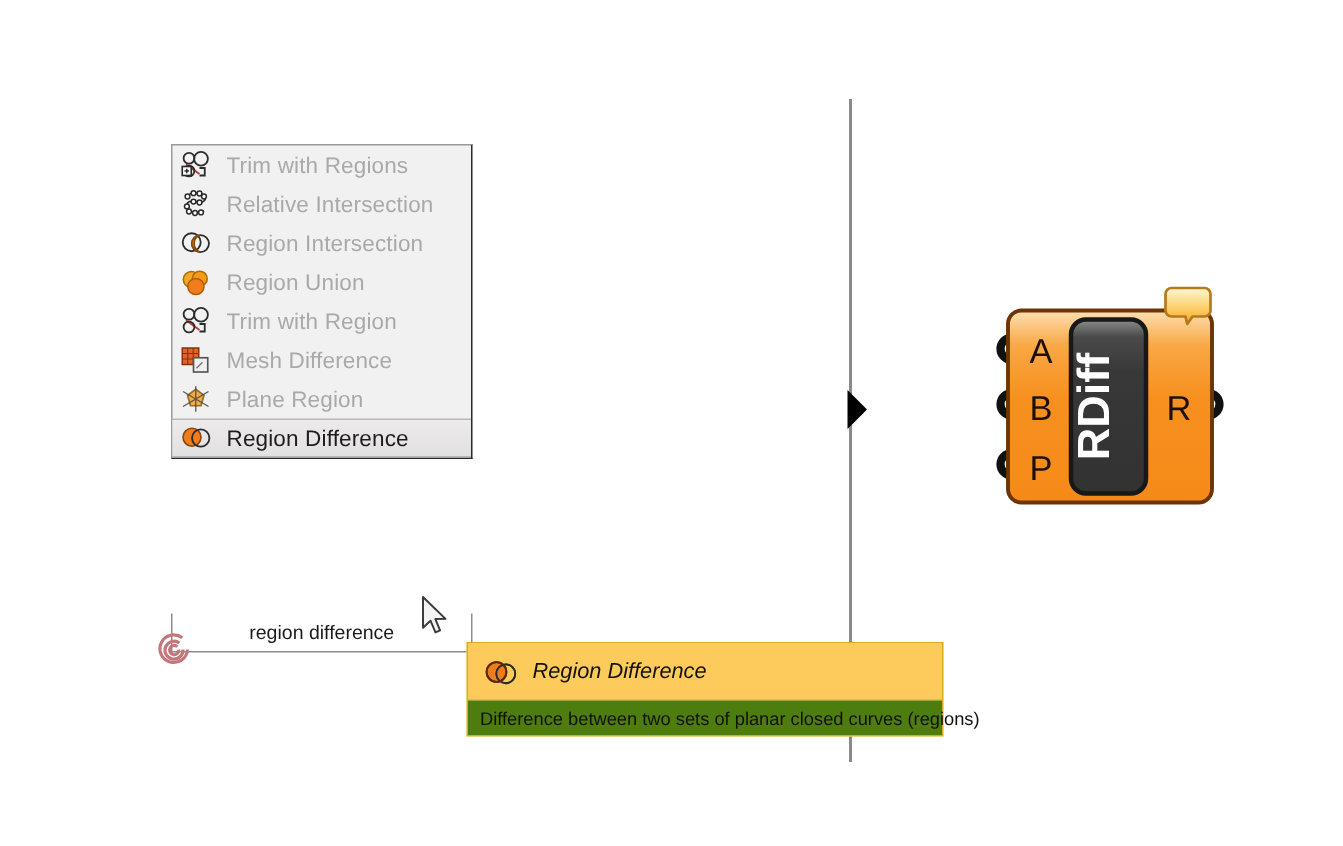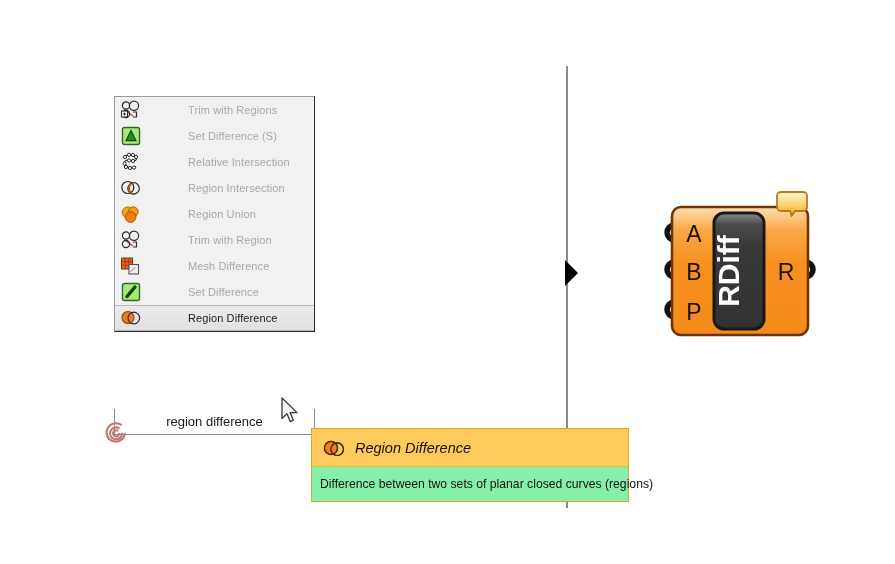--- a/index.html
+++ b/index.html
@@ -62,25 +62,24 @@
     width: 24px;
     height: 22px;
     flex: 0 0 24px;
     margin-right: 8px;
     display: flex;
     align-items: center;
     justify-content: center;
   }
   .menu-item .mi-icon svg { display: block; }
   .menu-item .mi-label {
-    font-size: 11px;
+    font-size: 15px;
     color: #a9a9a9;
     letter-spacing: 0.1px;
     white-space: nowrap;
-    margin-left: 37px;
   }
   .menu-item.selected {
     background: linear-gradient(180deg,#eceaea 0%,#e2e0e0 100%);
     border-top: 1px solid #b9b7b7;
     border-bottom: 1px solid #b9b7b7;
     height: 26px;
   }
   .menu-item.selected .mi-label {
     color: #1d1d1d;
   }
@@ -151,22 +150,22 @@
     display: flex;
     align-items: center;
     justify-content: center;
   }
   #tooltip-title {
     font-size: 14.5px;
     font-style: italic;
     color: #14110a;
   }
   #tooltip-body {
-    background: #86efac;
-    height: 34px;
+    background: #4d7c0f;
+    height: 23px;
     display: flex;
     align-items: center;
     padding-left: 8px;
     box-sizing: border-box;
   }
   #tooltip-desc {
     font-size: 12.2px;
     color: #14110a;
     white-space: nowrap;
   }
@@ -195,29 +194,20 @@
         <circle cx="6" cy="5.5" r="3.6" fill="none" stroke="#2b2b2b" stroke-width="1.2"></circle>
         <circle cx="14" cy="5.8" r="4.6" fill="none" stroke="#2b2b2b" stroke-width="1.2"></circle>
         <path d="M4 9.5 L13 16" stroke="#c0392b" stroke-width="1.2" fill="none"></path>
         <circle cx="6" cy="14" r="3.6" fill="none" stroke="#2b2b2b" stroke-width="1.2"></circle>
         <path d="M13 12 l3.5 0 l0 5 l-3.5 0" fill="none" stroke="#2b2b2b" stroke-width="1.2"></path>
         <rect x="1.5" y="11" width="6" height="6" fill="#ffffff" stroke="#2b2b2b" stroke-width="1.1"></rect>
         <path d="M4.5 12.5 v3 M3 14 h3" stroke="#2b2b2b" stroke-width="1"></path>
       </svg>
       </span>
       <span class="mi-label">Trim with Regions</span>
-    </div>
-    <div class="menu-item">
-      <span class="mi-icon">
-        <svg width="20" height="20" viewBox="0 0 20 20">
-        <rect x="1.5" y="1.5" width="17" height="17" rx="2" fill="#a6e87a" stroke="#2f6b1f" stroke-width="1.4"></rect>
-        <path d="M10 4.6 L15 14.6 L5 14.6 Z" fill="#2a8f1e" stroke="#123f0a" stroke-width="1.1"></path>
-      </svg>
-      </span>
-      <span class="mi-label">Set Difference (S)</span>
     </div>
     <div class="menu-item">
       <span class="mi-icon">
         <svg width="22" height="20" viewBox="0 0 22 20">
         <g fill="none" stroke="#2b2b2b" stroke-width="1.1">
           <path d="M5 5 C7 1.5 14 2 16 4.5 C18 7 16 9 13 9 C10 9 8 7.5 6 8.5 C4 9.5 3.5 12 5.5 14 C7.5 16 13 16.5 16 14.5"></path>
         </g>
         <g fill="#ffffff" stroke="#2b2b2b" stroke-width="1">
           <circle cx="5" cy="5" r="1.6"></circle>
             <circle cx="9" cy="2.8" r="1.6"></circle>
@@ -274,26 +264,28 @@
           <path d="M5.2 2 v11 M8.8 2 v11 M1.5 5.7 h11 M1.5 9.3 h11"></path>
         </g>
         <rect x="9" y="8.5" width="9.5" height="9.5" fill="#efefef" stroke="#555" stroke-width="1.1"></rect>
         <path d="M11 15.5 l4 -4" stroke="#777" stroke-width="1"></path>
       </svg>
       </span>
       <span class="mi-label">Mesh Difference</span>
     </div>
     <div class="menu-item">
       <span class="mi-icon">
-        <svg width="20" height="20" viewBox="0 0 20 20">
-        <rect x="1.5" y="1.5" width="17" height="17" rx="2" fill="#a6e87a" stroke="#2f6b1f" stroke-width="1.4"></rect>
-        <path d="M6 14.5 L14 5" stroke="#123f0a" stroke-width="3.4" stroke-linecap="round"></path>
-      </svg>
-      </span>
-      <span class="mi-label">Set Difference</span>
+        <svg width="22" height="20" viewBox="0 0 22 20">
+        <path d="M10.5 3.5 L16 7.5 L14 14.5 L7 14.5 L5 7.5 Z" fill="#f0a02a" stroke="#8a5404" stroke-width="1.1" opacity="0.85"></path>
+        <g stroke="#4a4a4a" stroke-width="0.9" fill="none" opacity="0.9">
+          <path d="M2 5 L19 15 M2 15 L19 5 M10.5 1.5 v17"></path>
+        </g>
+      </svg>
+      </span>
+      <span class="mi-label">Plane Region</span>
     </div>
     <div class="menu-item selected">
       <span class="mi-icon">
         <svg width="22" height="20" viewBox="0 0 22 20">
         <circle cx="8" cy="9.5" r="6" fill="#f07c1c" stroke="#8a4708" stroke-width="1.1"></circle>
         <path d="M13.8 4.2 a5.8 5.8 0 0 0 0 11.6 a6 6 0 0 1 0 -11.6 z" fill="#f07c1c" stroke="none"></path>
         <circle cx="13.8" cy="10" r="5.8" fill="none" stroke="#2b2b2b" stroke-width="1.2"></circle>
       </svg>
       </span>
       <span class="mi-label">Region Difference</span>

